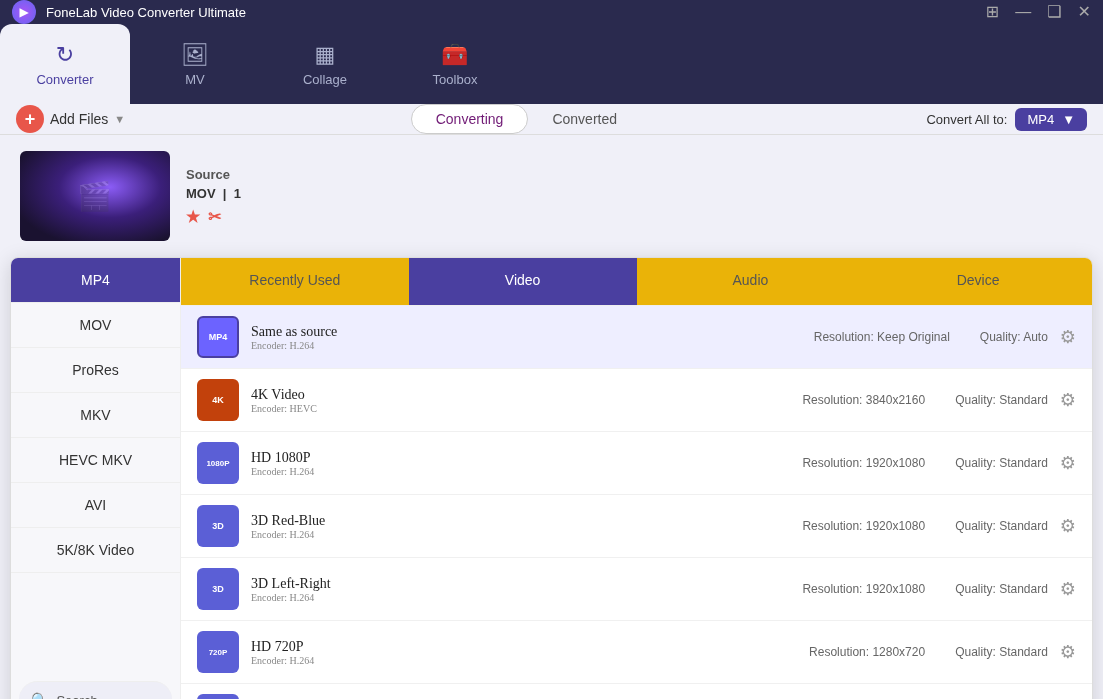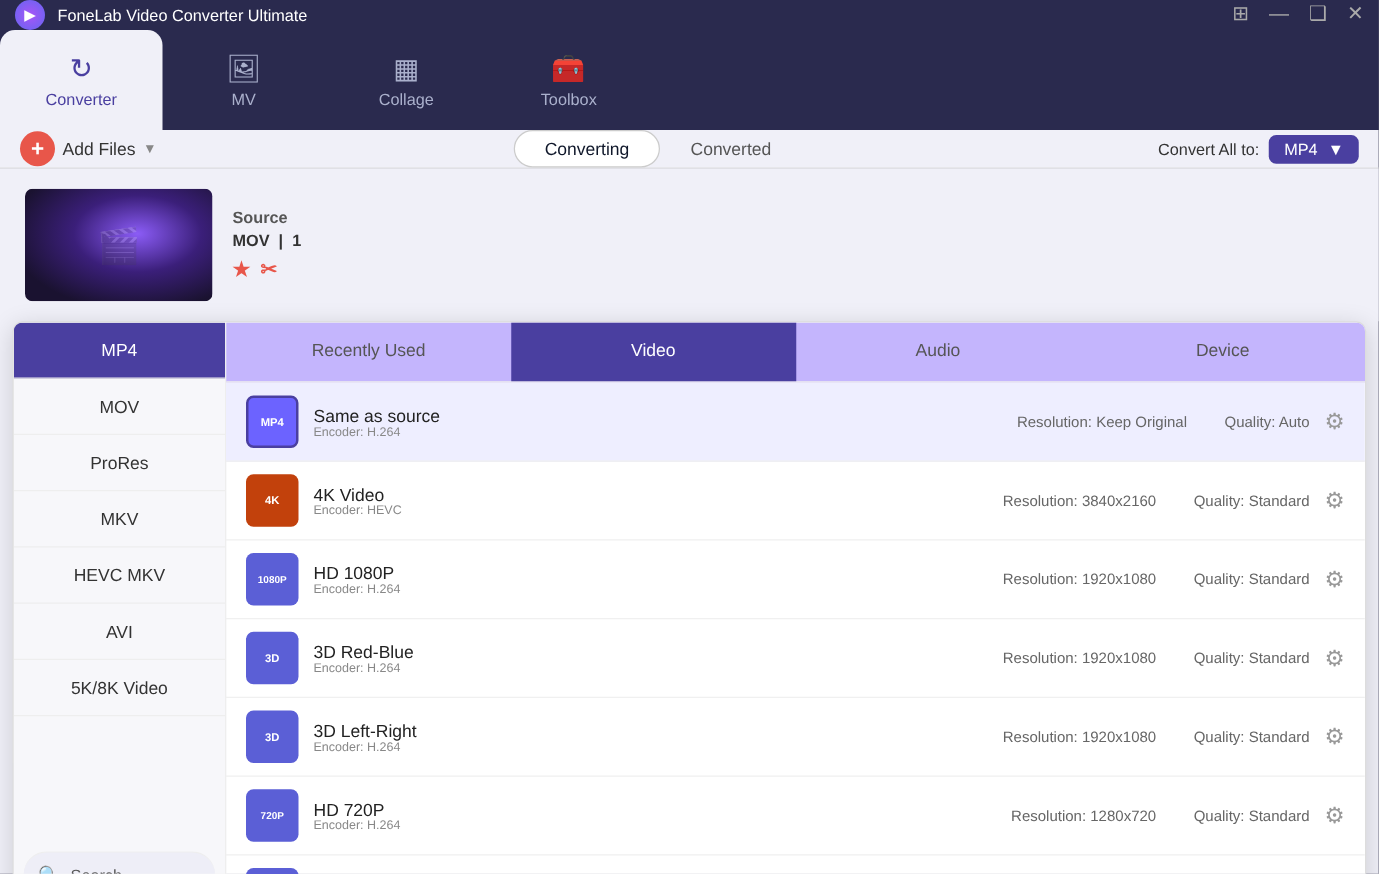--- a/index.html
+++ b/index.html
@@ -92,21 +92,21 @@
       padding: 6px 24px;
       border-radius: 20px;
       font-size: 14px;
       cursor: pointer;
       color: #555;
       background: none;
       border: none;
     }
     .toolbar-tab.active {
       background: #fff;
-      color: #0f172a;
+      color: #701a75;
       border: 1px solid #ccc;
     }
     .convert-all {
       display: flex;
       align-items: center;
       gap: 8px;
       font-size: 13px;
       color: #333;
     }
     .convert-all-select {
@@ -188,21 +188,21 @@
     .format-sidebar-search-icon { color: #888; font-size: 14px; }
     .format-sidebar-search-text { font-size: 13px; color: #555; }
 
     
     .format-content { flex: 1; display: flex; flex-direction: column; }
 
     
     .format-tabs {
       display: flex;
       border-bottom: 1px solid #eee;
-      background: #c4b5fd;
+      background: #eab308;
     }
     .format-tab {
       flex: 1;
       text-align: center;
       padding: 14px;
       font-size: 14px;
       color: #555;
       cursor: pointer;
       border-bottom: 3px solid transparent;
     }
@@ -226,21 +226,21 @@
       width: 42px; height: 42px;
       border-radius: 6px;
       background: #4a3fa0;
       display: flex; align-items: center; justify-content: center;
       color: #fff;
       font-size: 10px;
       font-weight: bold;
       flex-shrink: 0;
     }
     .format-icon.selected-icon { background: #6c63ff; border: 2px solid #4a3fa0; }
-    .format-details { flex: 1; }
+    .format-details { flex: 1; font-family: Liberation Serif, serif; }
     .format-name { font-size: 14px; color: #222; font-weight: 500; }
     .format-encoder { font-size: 10px; color: #888; }
     .format-meta { display: flex; gap: 30px; }
     .format-meta-item { font-size: 12px; color: #666; }
     .format-settings-icon { color: #999; font-size: 18px; cursor: pointer; }
 
     
     .format-list::-webkit-scrollbar { width: 6px; }
     .format-list::-webkit-scrollbar-track { background: #f0f0f0; }
     .format-list::-webkit-scrollbar-thumb { background: #ccc; border-radius: 3px; }

